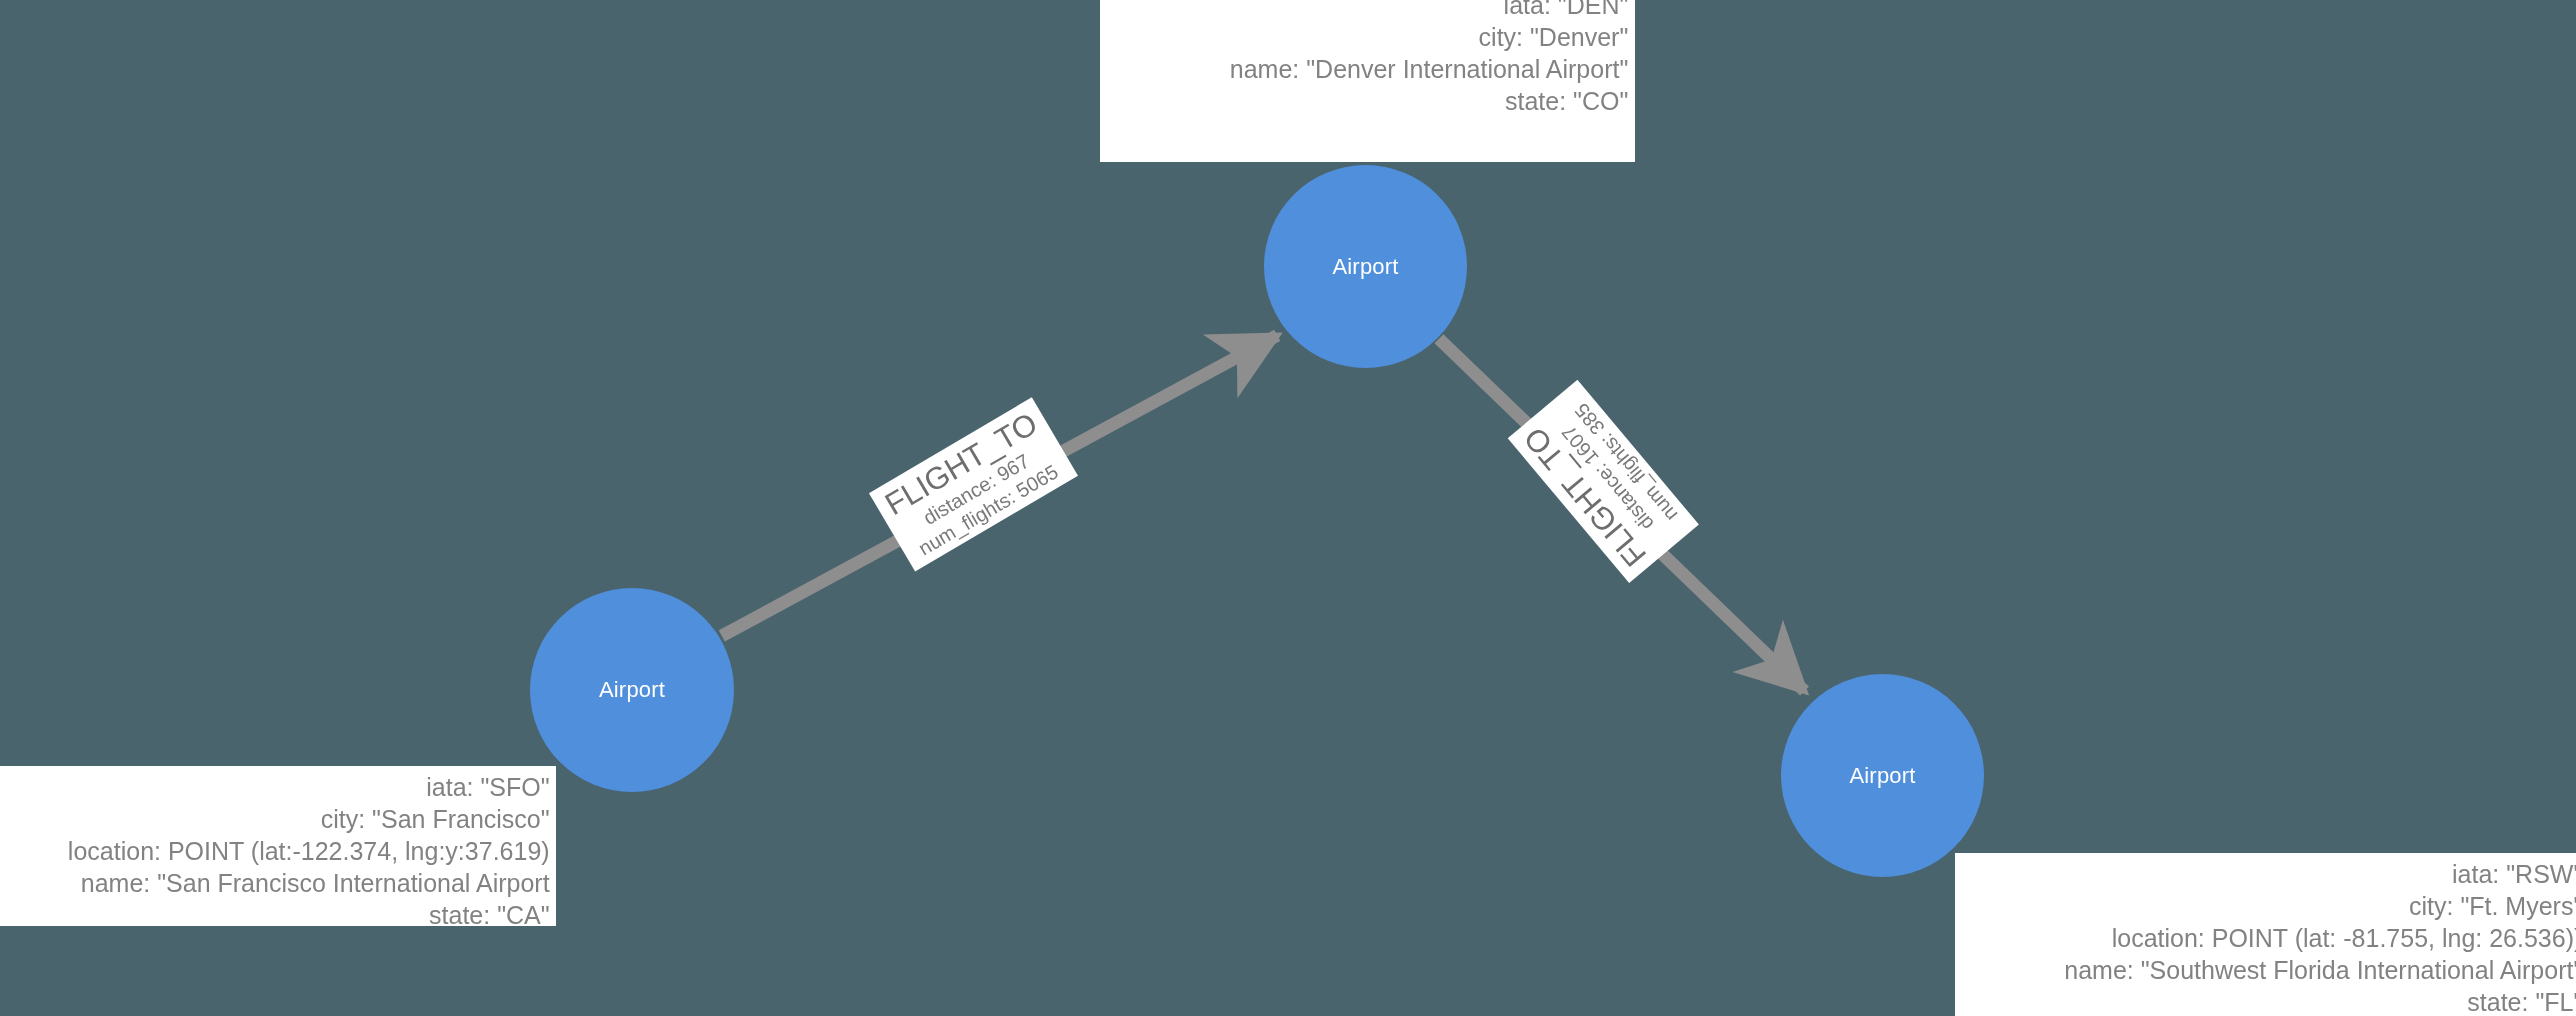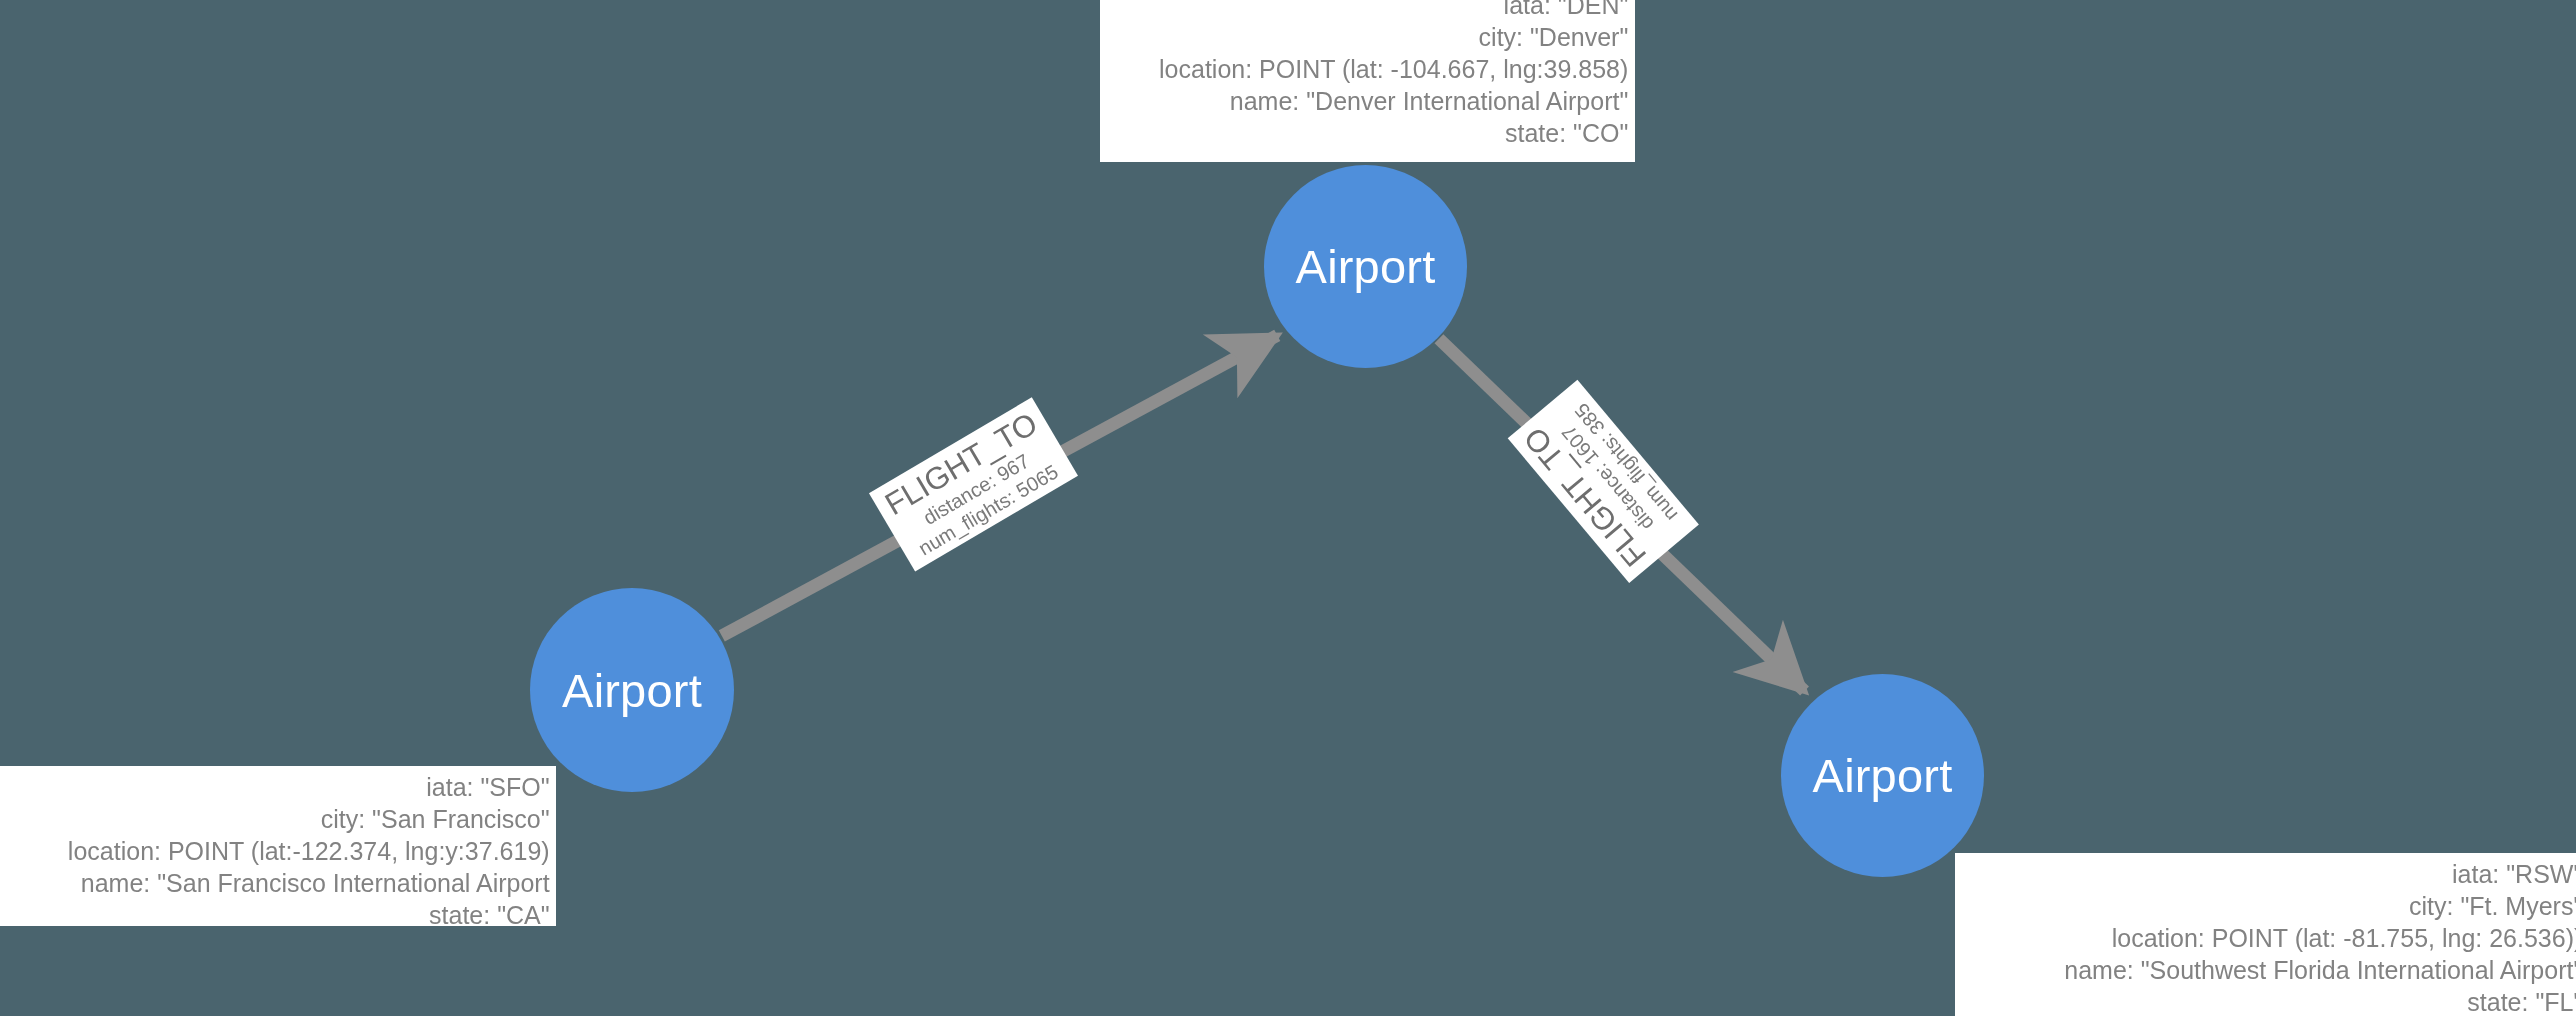--- a/index.html
+++ b/index.html
@@ -34,21 +34,21 @@
   .node {
     position: absolute;
     border-radius: 50%;
     background: #4f8fdb;
     display: flex;
     align-items: center;
     justify-content: center;
   }
   .node-label {
     color: #ffffff;
-    font-size: 47px;
+    font-size: 22px;
     font-family: "Liberation Sans", sans-serif;
     letter-spacing: 0.2px;
     white-space: nowrap;
     pointer-events: none;
   }
 
   #node-den {
     left: 1264px;
     top: 165px;
     width: 203px;
@@ -169,21 +169,20 @@
     <span class="node-label">Airport</span>
   </div>
 
   <div class="node" id="node-rsw">
     <span class="node-label">Airport</span>
   </div>
 
   <div class="tooltip" id="tooltip-den">
     <span class="prop-row">iata: "DEN"</span>
     <span class="prop-row">city: "Denver"</span>
-    <span class="prop-row">location: POINT (lat: -104.667, lng:39.858)</span>
     <span class="prop-row">name: "Denver International Airport"</span>
     <span class="prop-row">state: "CO"</span>
   </div>
 
   <div class="tooltip" id="tooltip-sfo">
     <span class="prop-row">iata: "SFO"</span>
     <span class="prop-row">city: "San Francisco"</span>
     <span class="prop-row">location: POINT (lat:-122.374, lng:y:37.619)</span>
     <span class="prop-row">name: "San Francisco International Airport</span>
     <span class="prop-row">state: "CA"</span>

